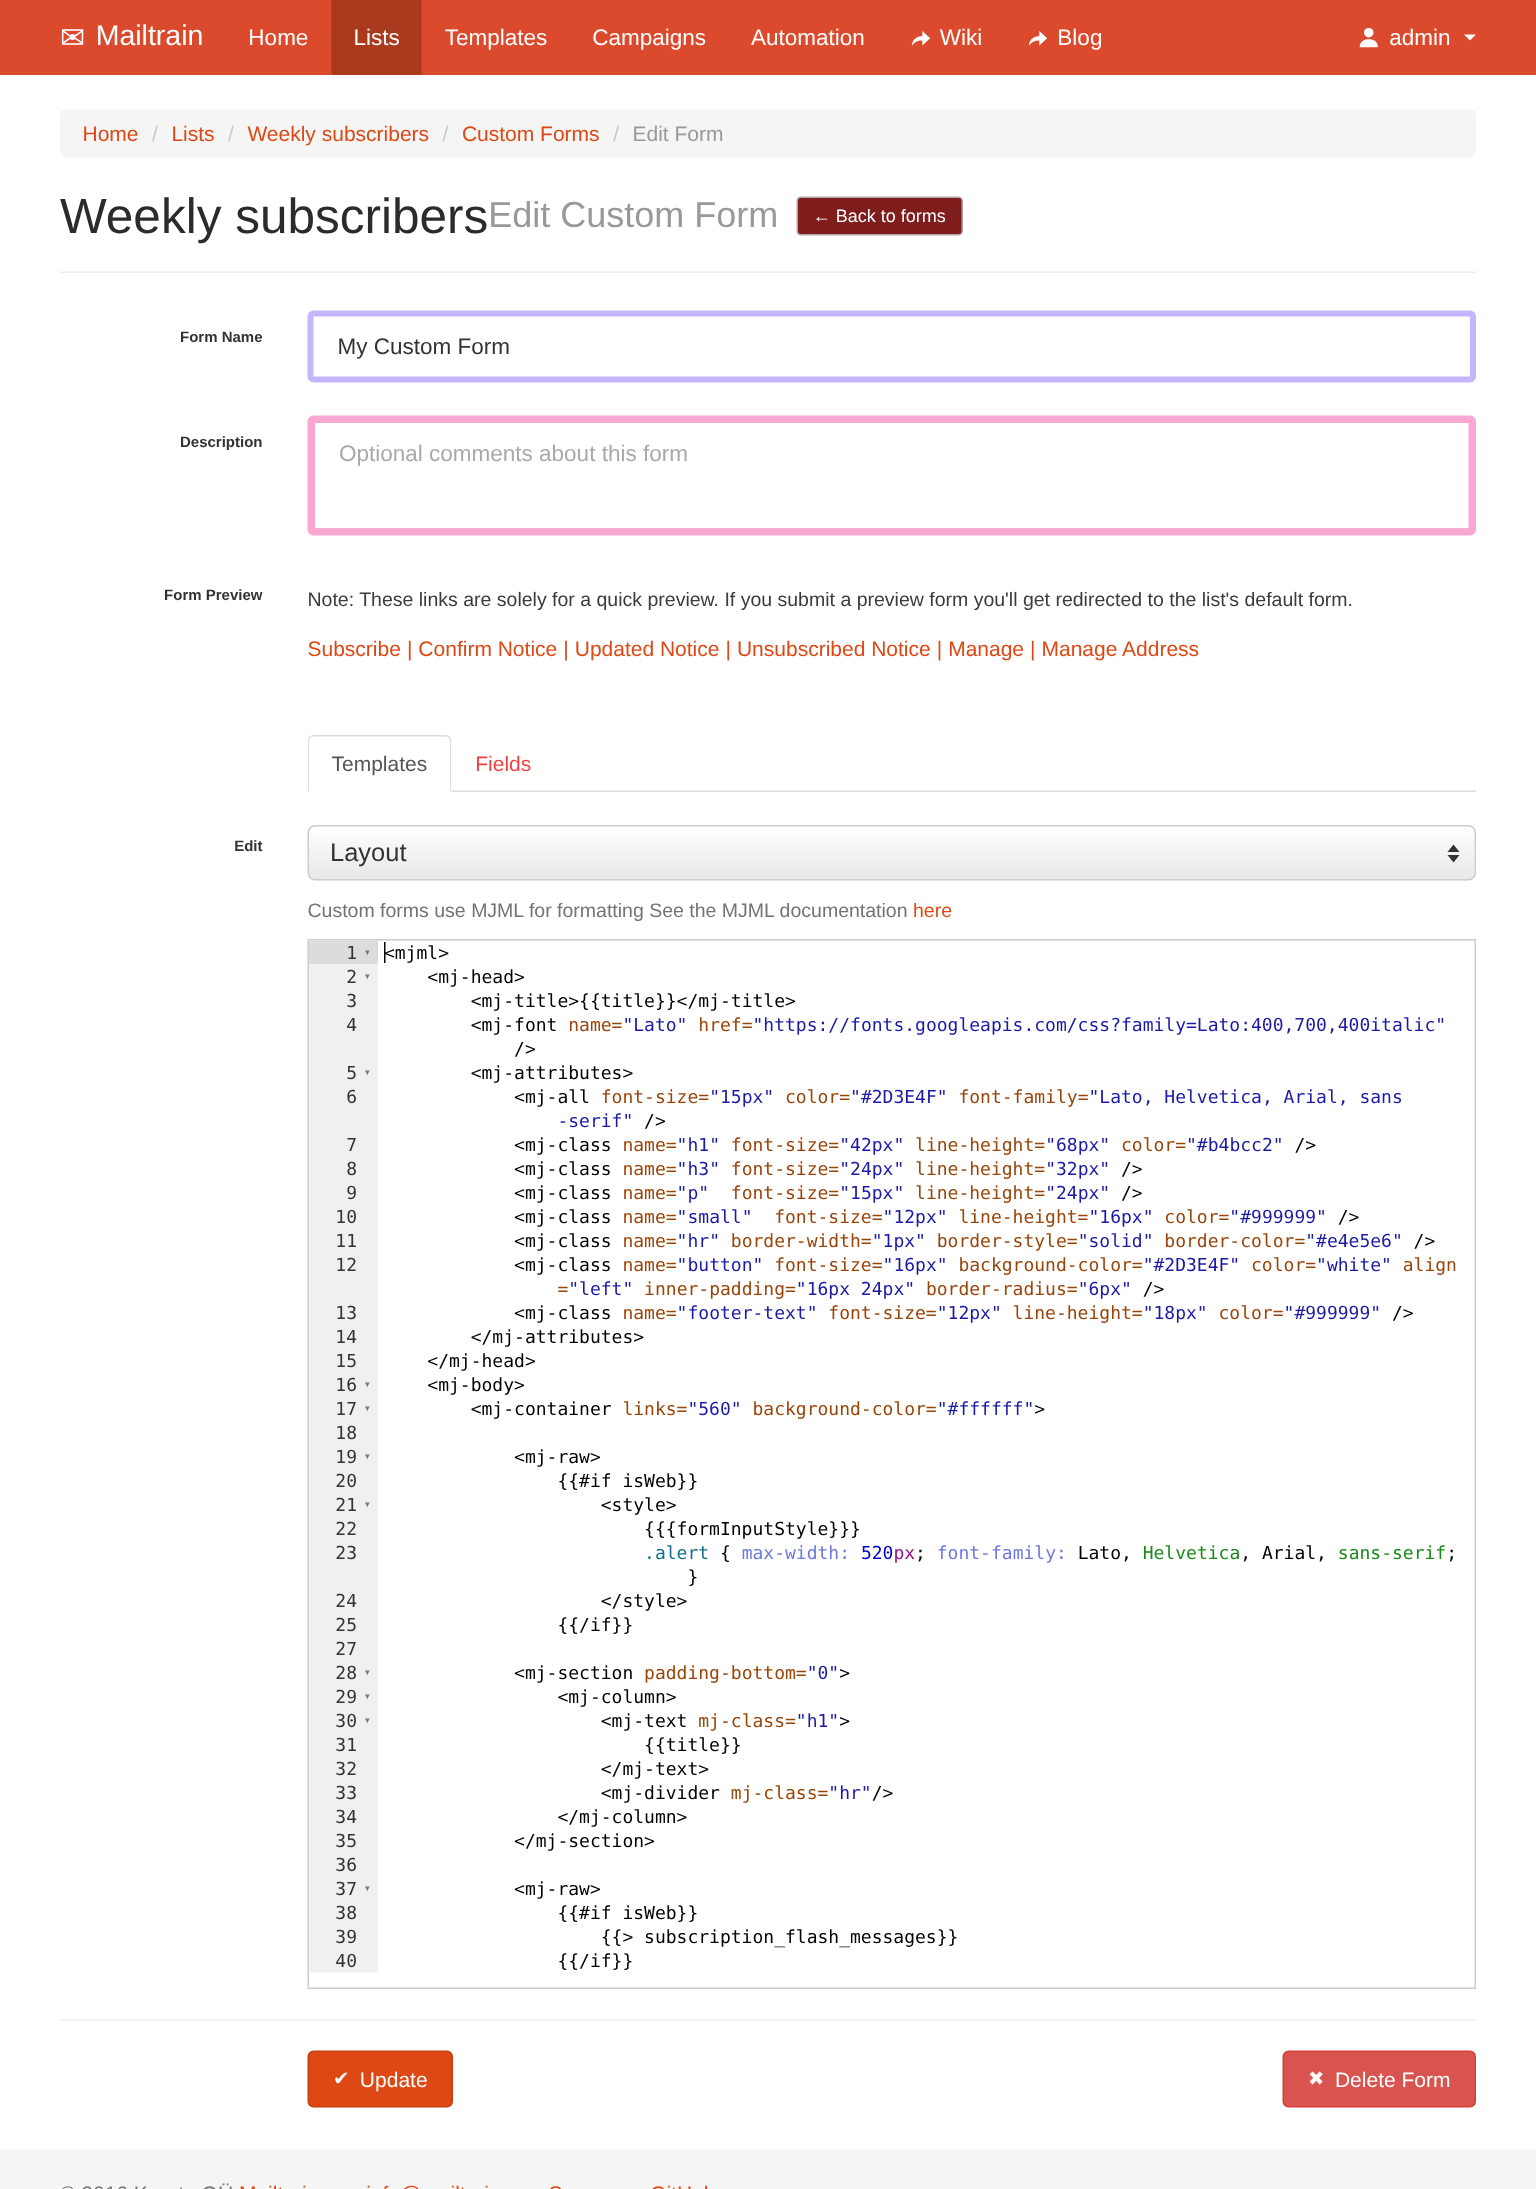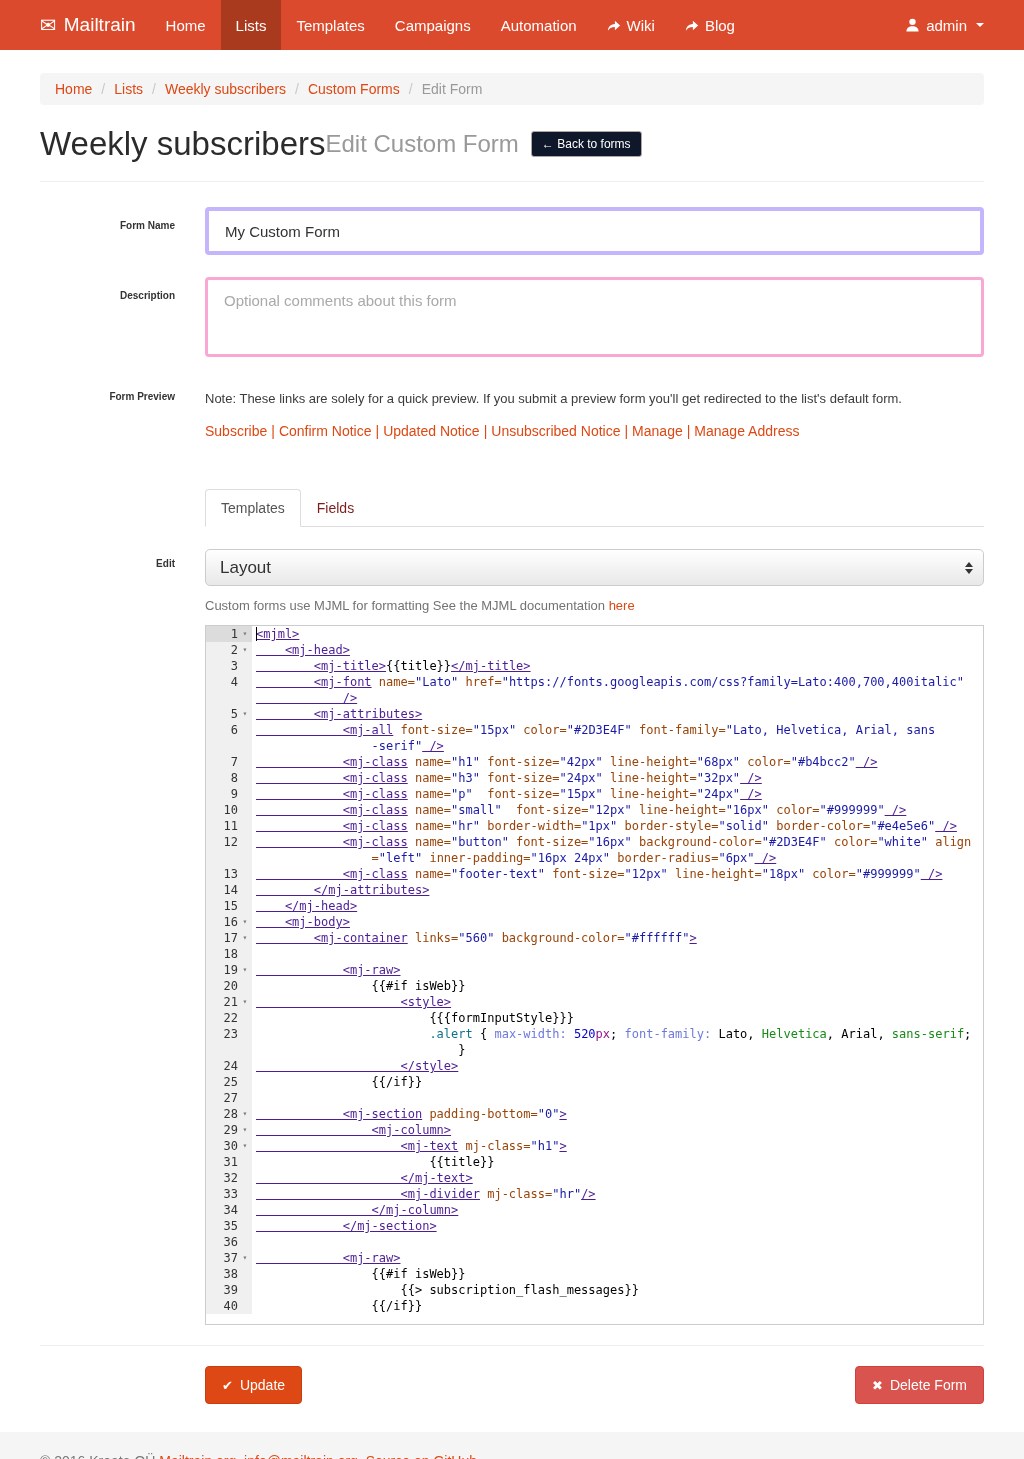--- a/index.html
+++ b/index.html
@@ -20,62 +20,62 @@
   
   .breadcrumb { margin:23px 0 0; background:#f5f5f5; border-radius:4px; padding:8px 15px; font-size:14px; display:flex; gap:9px; align-items:center; }
   .breadcrumb a { color:#DD4814; text-decoration:none; cursor:pointer; }
   .breadcrumb .sep { color:#c9c9c9; }
   .breadcrumb .current { color:#999; }
 
   
   .page-header { margin:20px 0 10px; }
   .page-header h1 { font-size:33px; font-weight:500; margin:0; color:#2b2b2b; display:flex; align-items:center; flex-wrap:wrap; }
   .page-header .subtitle { color:#999; font-size:24px; font-weight:400; }
-  .btn-back { margin-left:12px; background:#0f172a; color:#fff; border:1px solid #AEA79F; border-radius:3px; font-size:12px; padding:5px 10px; cursor:pointer; font-family:inherit; }
+  .btn-back { margin-left:12px; background:#7f1d1d; color:#fff; border:1px solid #AEA79F; border-radius:3px; font-size:12px; padding:5px 10px; cursor:pointer; font-family:inherit; }
   hr.rule { border:0; border-top:1px solid #eee; margin:18px 0 25px; }
 
   
   .form-row { display:flex; margin-bottom:22px; }
   .form-label { width:165px; flex:0 0 165px; text-align:right; padding:13px 30px 0 0; font-weight:bold; font-size:10px; color:#333; }
   .form-control-col { flex:1; min-width:0; }
   .text-input { width:100%; height:48px; border:4px solid #c4b5fd; border-radius:4px; padding:10px 16px; font-size:15px; color:#333; font-family:inherit; }
-  .textarea { width:100%; height:80px; border:3px solid #f9a8d4; border-radius:4px; padding:12px 16px; font-size:15px; color:#404040; font-family:inherit; resize:none; }
+  .textarea { width:100%; height:80px; border:5px solid #f9a8d4; border-radius:4px; padding:12px 16px; font-size:15px; color:#404040; font-family:inherit; resize:none; }
   .textarea::placeholder, .text-input::placeholder { color:#a9a9a9; }
   .preview-note { font-size:13px; color:#3b3b3b; padding-top:13px; }
   .preview-links { margin-top:17px; font-size:14px; color:#DD4814; }
   .preview-links a { color:#DD4814; text-decoration:none; cursor:pointer; }
   .preview-links .psep { color:#DD4814; padding:0 4px; }
 
   
   .tabs-block { margin-left:165px; margin-top:50px; }
   .tabs { display:flex; border-bottom:1px solid #ddd; }
   .tab { padding:10px 15px; font-size:14px; margin-bottom:-1px; cursor:pointer; border:1px solid transparent; border-radius:4px 4px 0 0; }
   .tab.active { background:#fff; border-color:#ddd; border-bottom-color:#fff; color:#555; cursor:default; }
-  .tab.inactive { color:#7f1d1d; }
+  .tab.inactive { color:#ef4444; }
 
   
   .edit-row { margin-top:22px; }
   .select { position:relative; width:100%; height:37px; border:1px solid #ccc; border-radius:5px; background:linear-gradient(#ffffff, #e8e8e8); padding:8px 30px 8px 14px; font-size:17px; color:#333; cursor:pointer; box-shadow:inset 0 1px 0 #fff; }
   .select .arrows { position:absolute; right:10px; top:50%; transform:translateY(-50%); display:flex; flex-direction:column; gap:2px; }
   .select .arrows i { display:block; width:0; height:0; border-left:4px solid transparent; border-right:4px solid transparent; }
   .select .arrows i.up { border-bottom:5px solid #333; }
   .select .arrows i.down { border-top:5px solid #333; }
   .mjml-note { font-size:13px; color:#737373; margin:12px 0 12px; }
   .mjml-note a { color:#DD4814; text-decoration:none; cursor:pointer; }
 
   
   .editor { border:1px solid #ccc; height:700px; overflow:hidden; background:#fff; font-family:"DejaVu Sans Mono", monospace; font-size:12px; line-height:16px; }
   .ed-row { display:flex; height:16px; }
   .ed-gutter { flex:0 0 46px; background:#f0f0f0; color:#333; display:flex; align-items:center; }
   .ed-gutter.active { background:#dcdcdc; }
   .ed-gutter .num { flex:1; text-align:right; }
   .ed-gutter .fold { width:14px; font-size:8px; color:#7a7a7a; text-align:center; cursor:pointer; }
   .ed-code { flex:1; white-space:pre; padding-left:4px; position:relative; overflow:hidden; }
   .cursor { position:absolute; left:4px; top:1px; width:1px; height:14px; background:#000; }
-  .tk-tag { color:#4c1d95;text-decoration:underline; }
+  .tk-tag { color:#000000; }
   .tk-attr { color:#994409; }
   .tk-str { color:#1A1AA6; }
   .tk-txt { color:#000; }
   .tk-prop { color:#6D79DE; }
   .tk-num { color:#0000CD; }
   .tk-unit { color:#94128D; }
   .tk-cls { color:#11708E; }
   .tk-grn { color:#188A18; }
 
   

